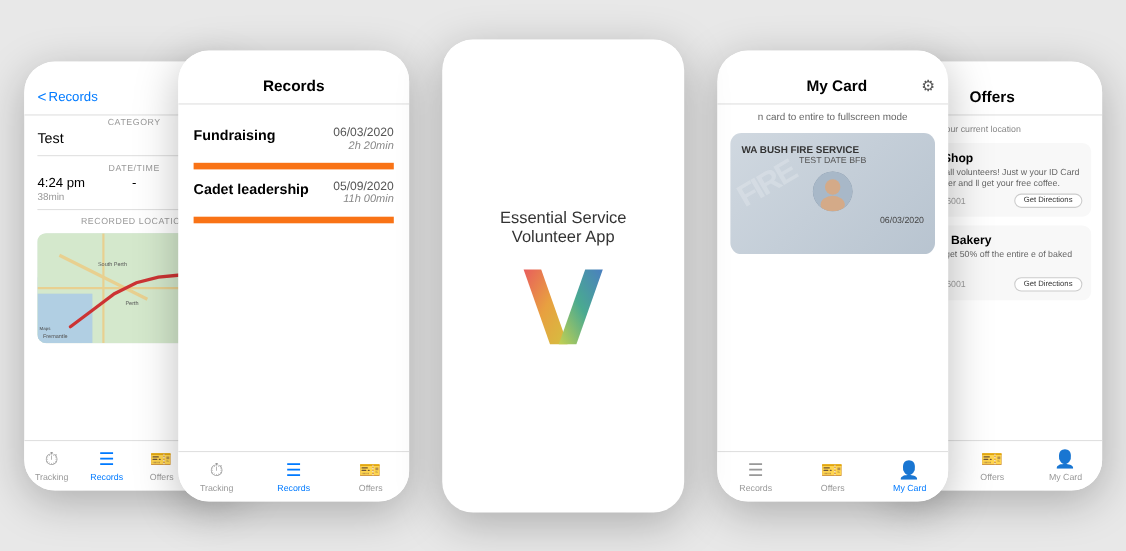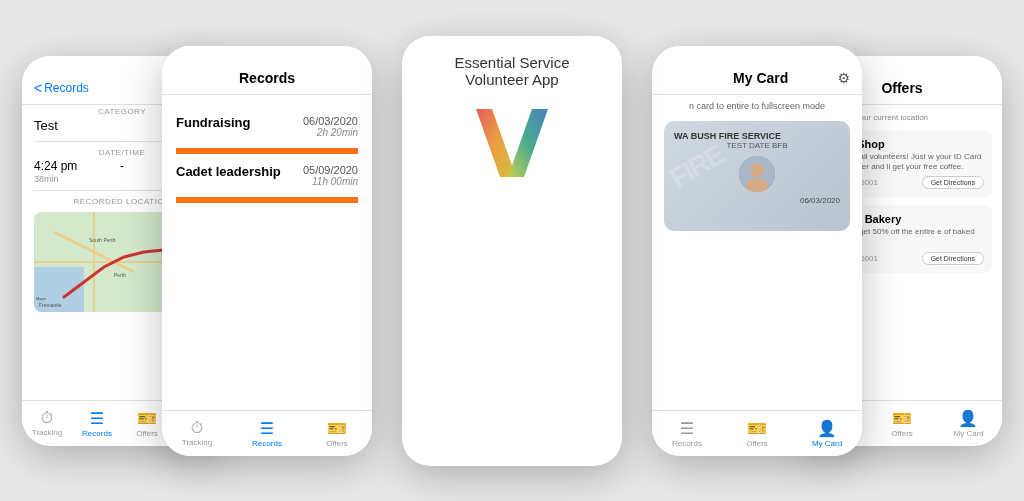--- a/index.html
+++ b/index.html
@@ -248,21 +248,21 @@
       color: #888;
       text-align: right;
       font-style: italic;
     }
 
     
     .splash-content {
       display: flex;
       flex-direction: column;
       align-items: center;
-      justify-content: flex-start;
+      justify-content: center;
       height: 100%;
       gap: 16px;
     }
 
     .splash-title {
       font-size: 15px;
       color: #333;
       text-align: center;
       padding: 0 20px;
     }

